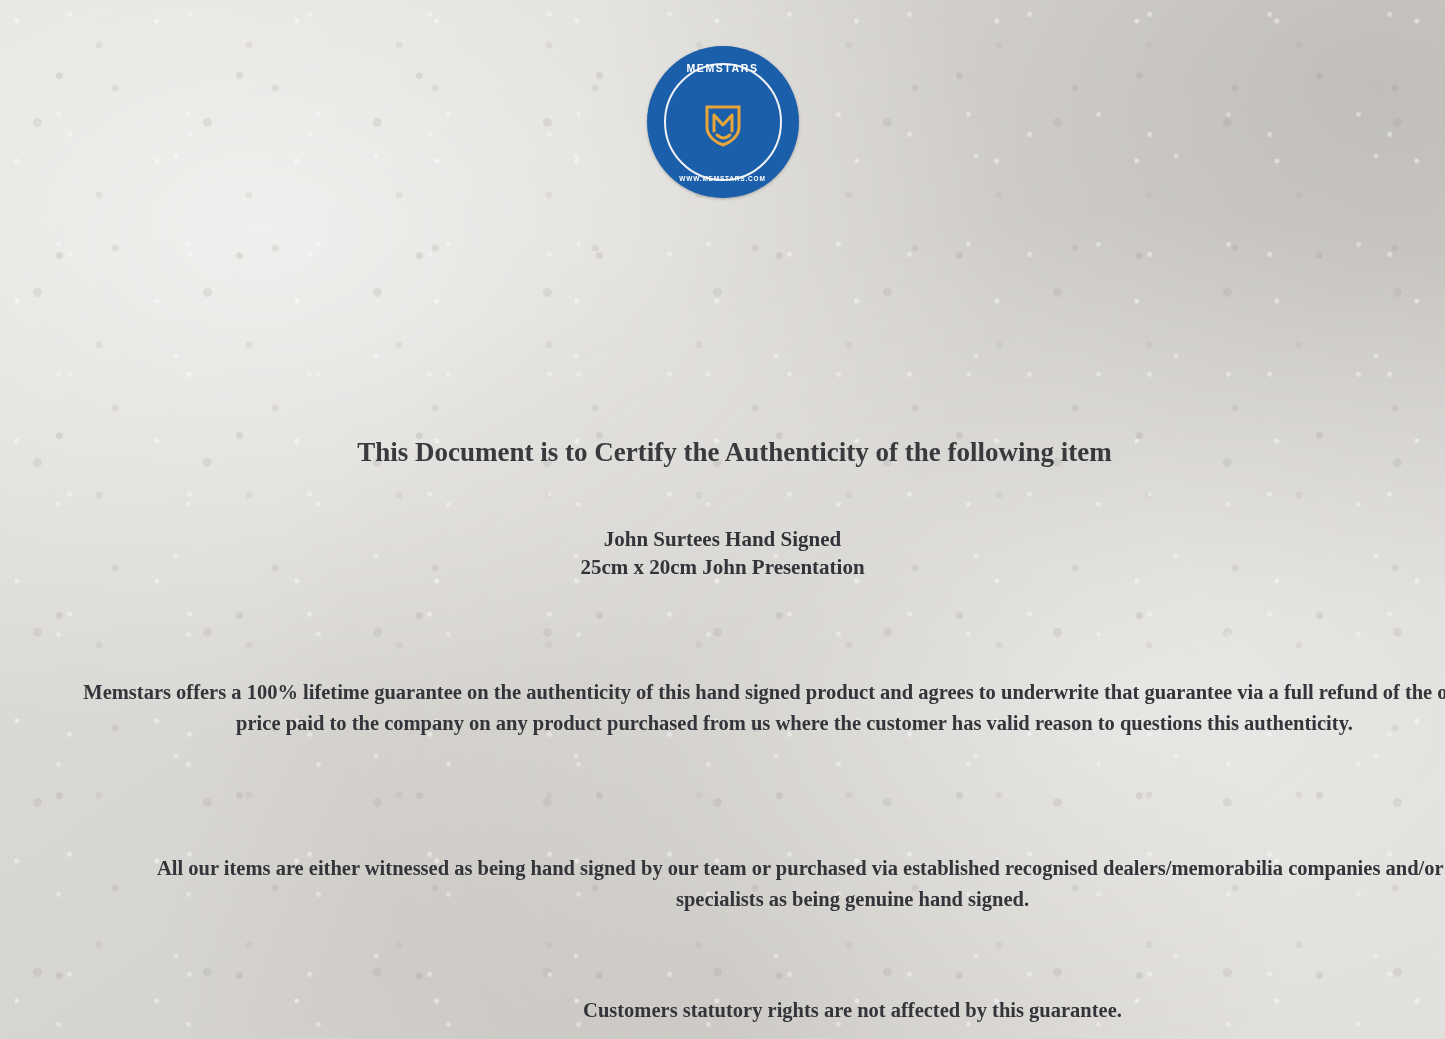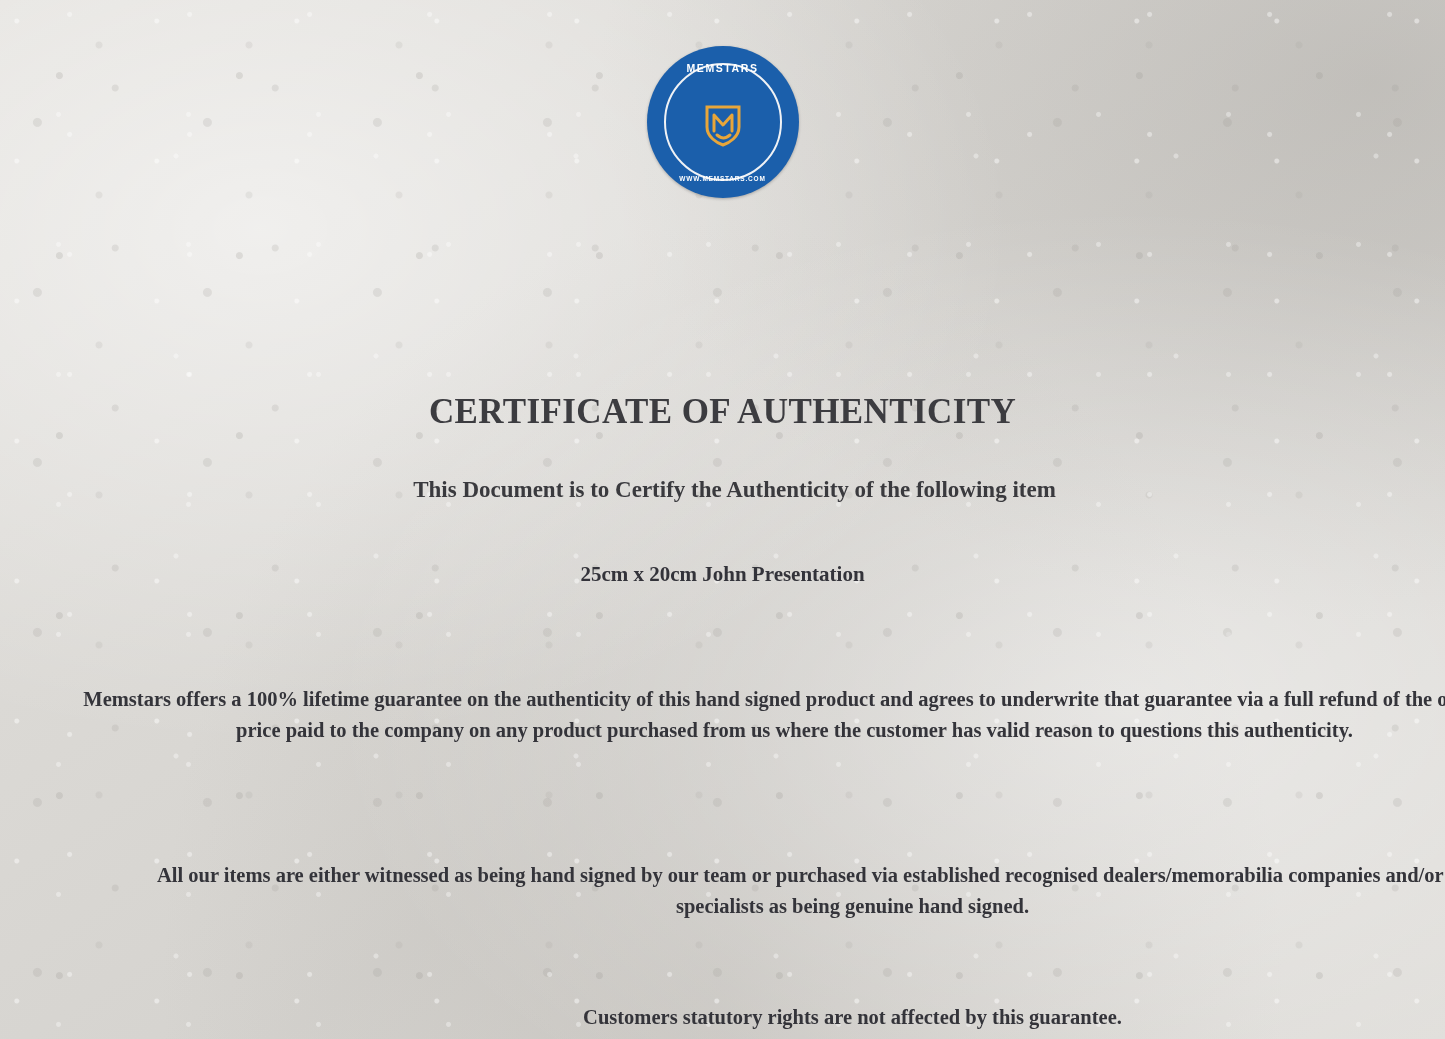--- a/index.html
+++ b/index.html
@@ -106,21 +106,21 @@
     font-size: 35px;
     font-weight: bold;
     letter-spacing: 0.4px;
     color: #3c3c40;
   }
   .subtitle {
     position: absolute;
     left: 0; right: 0;
     top: 285px;
     text-align: center;
-    font-size: 23px;
+    font-size: 27px;
     font-weight: bold;
     color: #3a3a3e;
     padding-left: 24px;
   }
 
   
   .item-block {
     position: absolute;
     left: 0; right: 0;
     top: 342px;
@@ -172,24 +172,24 @@
     <div class="logo-inner-ring"></div>
     <div class="logo-text-top">MEMSTARS</div>
     <svg class="logo-shield" viewBox="0 0 40 44">
       <path d="M4 4 H36 V24 C36 34 26 40 20 42 C14 40 4 34 4 24 Z" fill="none" stroke="#e8a63a" stroke-width="3"></path>
       <path d="M11 12 L11 28 M11 12 L20 22 L29 12 M29 12 L29 28" fill="none" stroke="#e8a63a" stroke-width="3" stroke-linecap="round" stroke-linejoin="round"></path>
       <path d="M14 32 C19 36 22 36 27 32" fill="none" stroke="#e8a63a" stroke-width="3" stroke-linecap="round"></path>
     </svg>
     <div class="logo-text-bottom">WWW.MEMSTARS.COM</div>
   </div>
 
-  <div class="title">CERTIFICATE OF AUTHENTICITY</div>
   <div class="subtitle">This Document is to Certify the Authenticity of the following item</div>
 
   <div class="item-block">
+    <div class="item-line">John Surtees Hand Signed</div>
     <div class="item-line">25cm x 20cm John Presentation</div>
   </div>
 
   <div class="para para-guarantee">Memstars offers a 100% lifetime guarantee on the authenticity of this hand signed product and agrees to underwrite that guarantee via a full refund of the original price paid to the company on any product purchased from us where the customer has valid reason to questions this authenticity.</div>
   <div class="para para-items">All our items are either witnessed as being hand signed by our team or purchased via established recognised dealers/memorabilia companies and/or certified by specialists as being genuine hand signed.</div>
   <div class="para para-rights">Customers statutory rights are not affected by this guarantee.</div>
 
 </div>
 
 </body></html>

